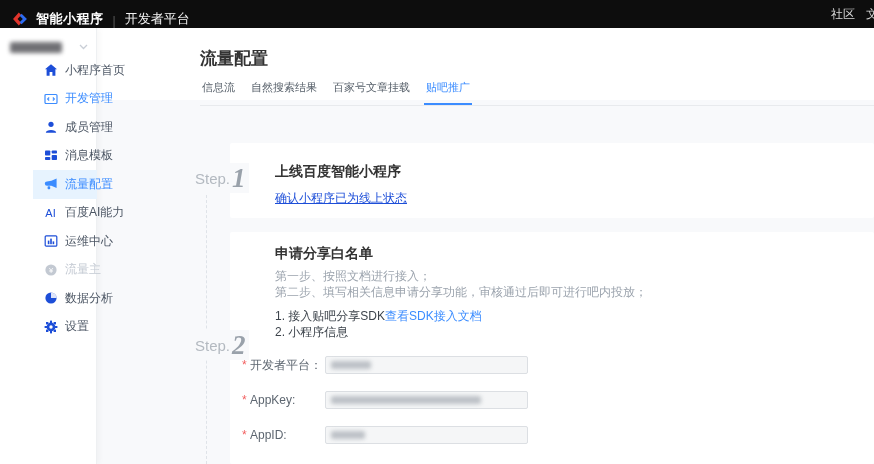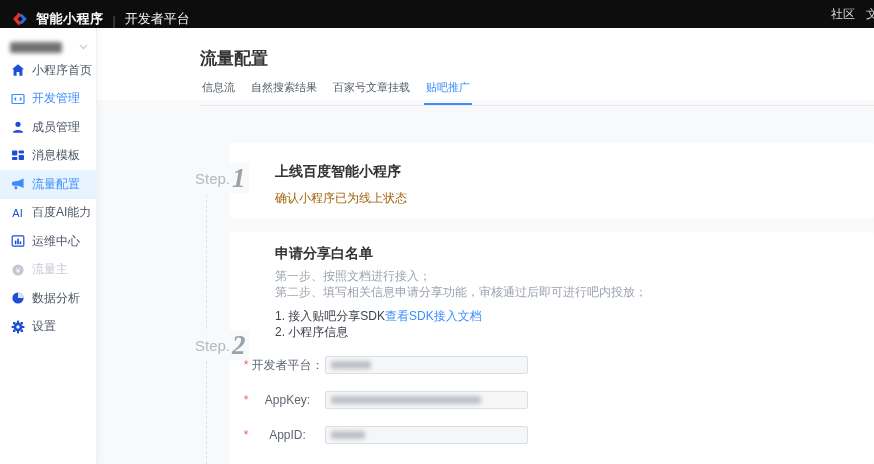--- a/index.html
+++ b/index.html
@@ -21,21 +21,21 @@
   
   .sidebar { position:absolute; left:0; top:28px; width:97px; height:436px; background:#fff;
              border-right:1px solid #eef0f2; box-shadow:2px 0 6px rgba(0,0,0,.04); z-index:20; }
   .app-selector { position:absolute; left:0; top:8px; width:97px; height:22px; display:flex;
                   align-items:center; cursor:pointer; }
   .redacted-name { margin-left:10px; width:52px; height:11px; border-radius:2px; background:#4d4d52;
                    filter:blur(2px); opacity:.8; }
   .sel-chevron { margin-left:auto; margin-right:9px; display:flex; }
   .nav { position:absolute; left:0; top:28px; width:97px; }
   .nav-item { height:28.5px; display:flex; align-items:center; padding-left:10px; cursor:pointer;
-              color:#4b5563; }
+              color:#4b5563;margin-left:33px; }
   .nav-item .ic { width:15px; height:15px; display:flex; align-items:center; justify-content:center;
                   color:#1d4ed8; flex:none; }
   .nav-item .lbl { margin-left:7px; font-size:12px; white-space:nowrap; }
   .nav-item.hl, .nav-item.hl .ic { color:#3b8cff; }
   .nav-item.active { background:#e7f3fe; }
   .nav-item.active, .nav-item.active .ic { color:#3b8cff; }
   .nav-item.disabled, .nav-item.disabled .ic { color:#c3c9d2; }
   .ai-glyph { font-size:11px; font-weight:normal; letter-spacing:0; }
 
   
@@ -53,24 +53,24 @@
   .step-label { position:absolute; display:flex; align-items:flex-end; background:#f8f9fb; padding:2px 3px; z-index:5; }
   .step-label .sp { font-size:15px; color:#b3b9c0; margin-bottom:4px; }
   .step-label .sn { font-family:"Liberation Serif","DejaVu Serif",serif; font-style:italic; font-weight:bold;
                     font-size:27px; line-height:26px; color:#99a1aa; margin-left:2px; }
   .step1-label { left:95px; top:135px; }
   .step2-label { left:95px; top:302px; }
 
   
   .card { position:absolute; left:133px; width:644px; background:#fff; border-radius:2px; }
   .card1 { top:115px; height:75px; }
-  .card2 { top:204px; height:232px;text-align:center; }
+  .card2 { top:204px; height:232px; }
   .card h3 { font-size:14px; color:#333; font-weight:bold; }
   .c1-title { position:absolute; left:45px; top:20px; }
-  .c1-desc { position:absolute; left:45px; top:47px; font-size:12px; color:#a16207; }
+  .c1-desc { position:absolute; left:45px; top:47px; font-size:12px; color:#1d4ed8;text-decoration:underline; }
 
   .c2-title { position:absolute; left:45px; top:13px; }
   .c2-line1 { position:absolute; left:45px; top:36px; font-size:12px; color:#9ba3ad; }
   .c2-line2 { position:absolute; left:45px; top:52px; font-size:12px; color:#9ba3ad; }
   .c2-item1 { position:absolute; left:45px; top:76px; font-size:12px; color:#3c434b; }
   .c2-item2 { position:absolute; left:45px; top:92px; font-size:12px; color:#3c434b; }
   .sdk-link { color:#3b8cff; text-decoration:none; cursor:pointer;margin-top:19px; }
 
   .form { position:absolute; left:12px; top:124px; }
   .form-row { display:flex; align-items:center; height:18px; margin-bottom:17px; }

